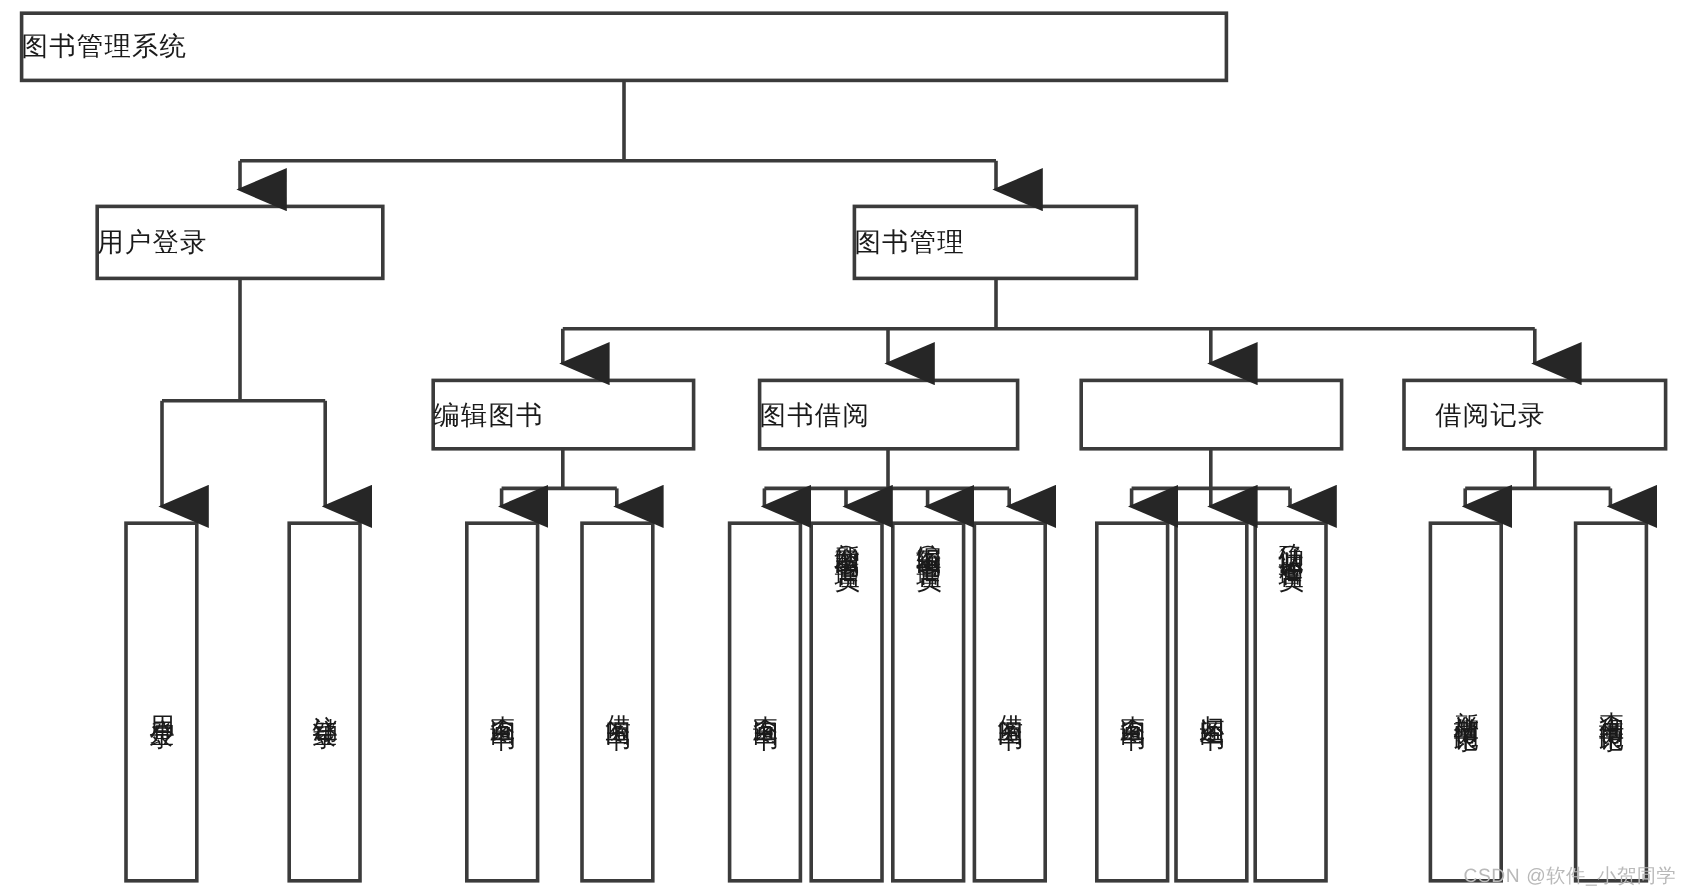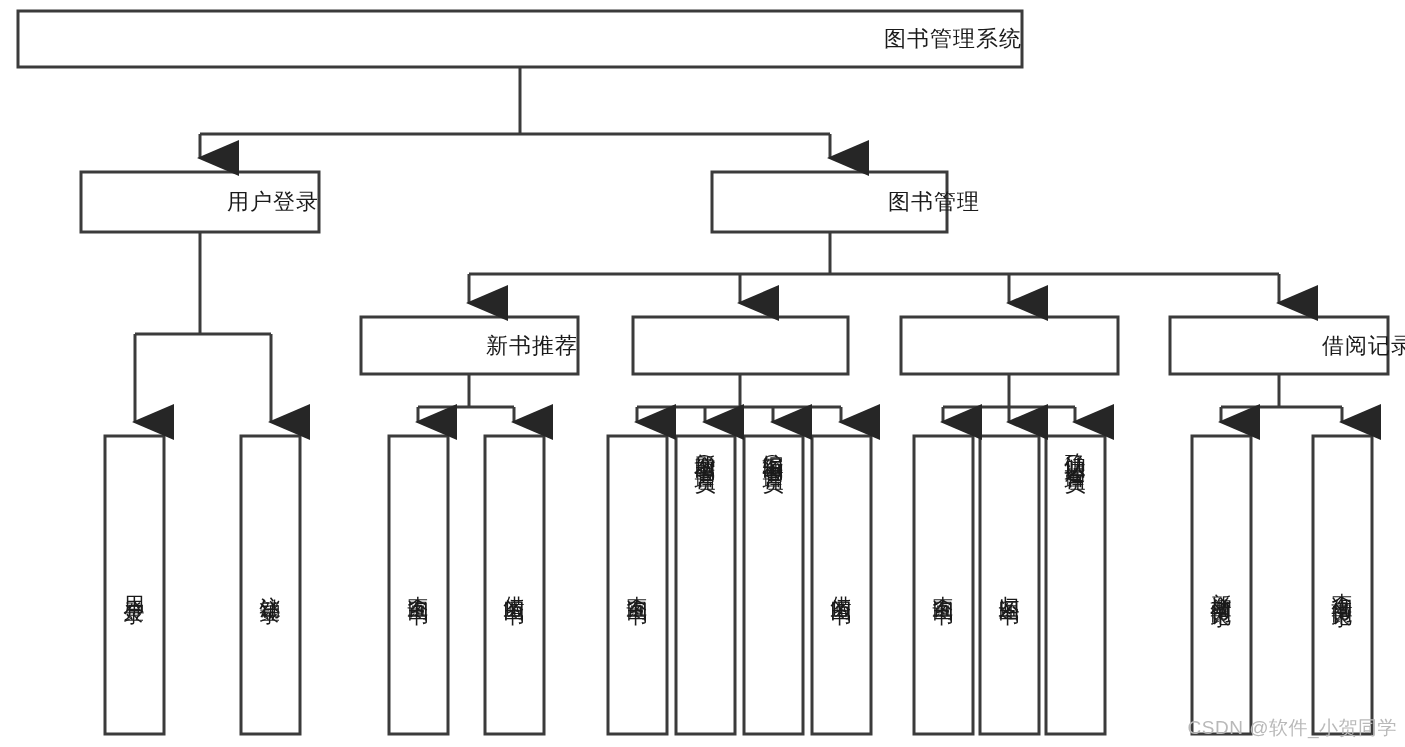--- a/index.html
+++ b/index.html
@@ -56,36 +56,36 @@
     font-size: 21px;
     line-height: 1;
     color: #1a1a1a;
     letter-spacing: 3px;
     white-space: nowrap;
   }
   .hlabel-wrap {
     position: absolute;
     display: flex;
     align-items: center;
-    justify-content: flex-end;
+    justify-content: flex-start;
     pointer-events: none;
   }
   .hlabel-text {
     font-family: "Liberation Sans", "DejaVu Sans", sans-serif;
     font-size: 22px;
     color: #1a1a1a;
     white-space: nowrap;
     letter-spacing: 1px;
   }
   #watermark {
     position: absolute;
     right: 8px;
     bottom: 6px;
     font-family: "Liberation Sans", "DejaVu Sans", sans-serif;
-    font-size: 19px;
+    font-size: 16px;
     color: #b9b9b9;
     letter-spacing: 0.5px;
     white-space: nowrap;
     user-select: none;
   }
 </style>
 </head>
 <body>
 
 <div id="diagram-root">
@@ -167,21 +167,24 @@
   </div>
 
   <div class="hlabel-wrap" style="left:81px; top:172px; width:238px; height:60px;">
     <span class="hlabel-text">用户登录</span>
   </div>
   <div class="hlabel-wrap" style="left:712px; top:172px; width:268px; height:60px;">
     <span class="hlabel-text">图书管理</span>
   </div>
 
   <div class="hlabel-wrap" style="left:361px; top:317px; width:217px; height:57px;">
-    <span class="hlabel-text">新书推荐</span>
+    <span class="hlabel-text">编辑图书</span>
+  </div>
+  <div class="hlabel-wrap" style="left:633px; top:317px; width:215px; height:57px;">
+    <span class="hlabel-text">图书借阅</span>
   </div>
   <div class="hlabel-wrap" style="left:1170px; top:317px; width:218px; height:57px;padding-left:26px;">
     <span class="hlabel-text">借阅记录</span>
   </div>
 
   <div class="vlabel-wrap" style="left:105px; top:436px; width:59px; height:298px;">
     <span class="vlabel-text">用户登录</span>
   </div>
   <div class="vlabel-wrap" style="left:241px; top:436px; width:59px; height:298px;">
     <span class="vlabel-text">注销登录</span>

